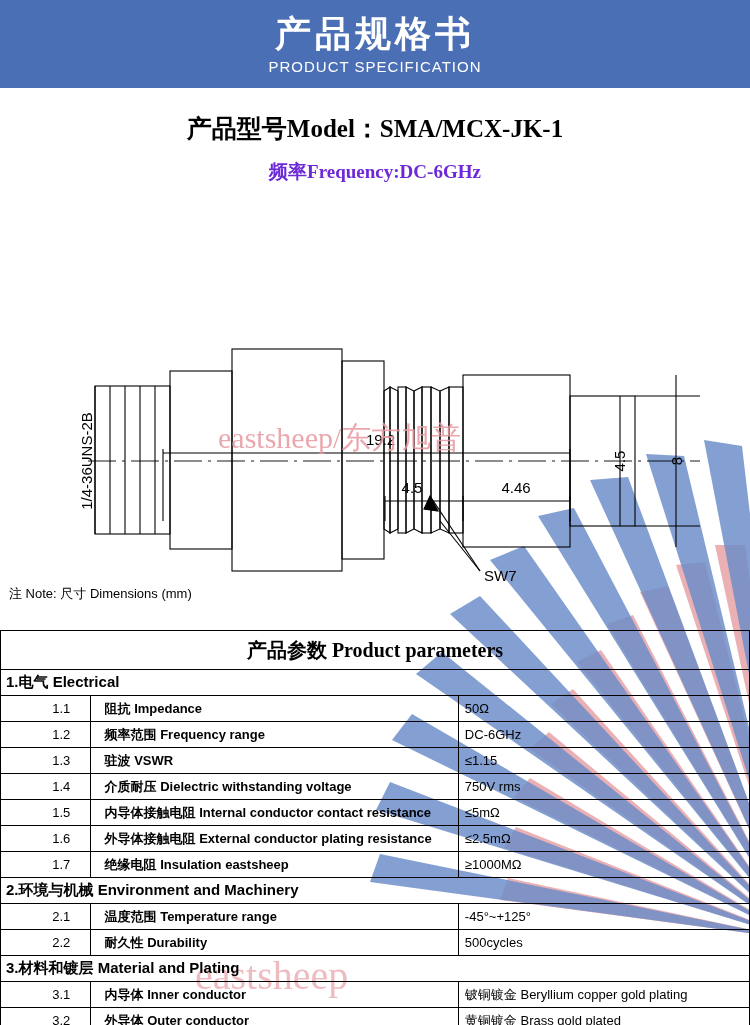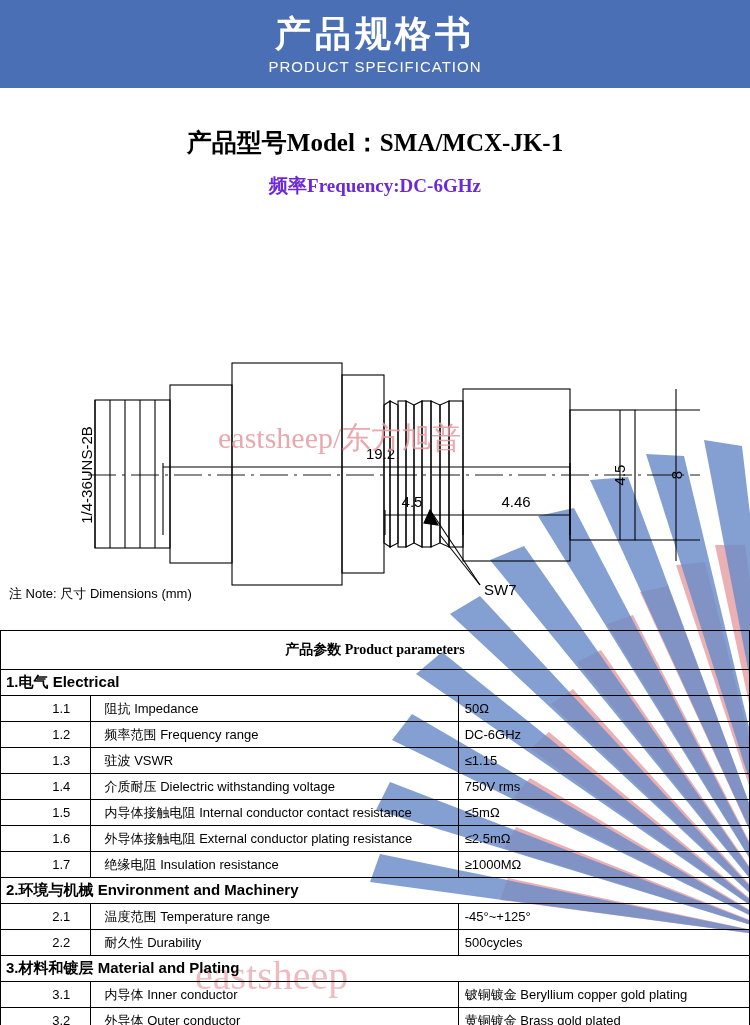--- a/index.html
+++ b/index.html
@@ -35,21 +35,21 @@
   }
   .header .title-en {
     font-size: 15px;
     letter-spacing: 1px;
     margin-top: 4px;
   }
 
   
   .model-block {
     text-align: center;
-    padding-top: 38px;
+    padding-top: 24px;
   }
   .model-line {
     font-family: "Liberation Serif", serif;
     font-weight: bold;
     font-size: 25px;
     color: #000;
   }
   .freq-line {
     font-family: "Liberation Serif", serif;
     font-weight: bold;
@@ -129,36 +129,37 @@
     border: 1px solid #000;
     padding: 2px 5px;
     height: 21px;
     color: #000;
     background: transparent;
   }
   .params .tbl-title {
     text-align: center;
     font-family: "Liberation Serif", serif;
     font-weight: bold;
-    font-size: 14px;
+    font-size: 20px;
     height: 34px;
   }
   .params .section {
     font-weight: bold;
     font-size: 15px;
     font-family: Liberation Sans, sans-serif;
   }
   .params .idx {
     width: 48px;
     text-align: center;
     padding-left: 37px;
   }
   .params .name {
     width: 362px;
     padding-left: 14px;
+    font-weight: bold;
   }
   .params .val {
     width: 290px;
     padding-left: 6px;
   }
   .dim-txt {
     font-size: 15px;
     fill: #000;
     font-family: "Liberation Sans", sans-serif;
   }
@@ -308,21 +309,21 @@
       <td class="name">内导体接触电阻 Internal conductor contact resistance</td>
       <td class="val">≤5mΩ</td>
     </tr>
     <tr>
       <td class="idx">1.6</td>
       <td class="name">外导体接触电阻 External conductor plating resistance</td>
       <td class="val">≤2.5mΩ</td>
     </tr>
     <tr>
       <td class="idx">1.7</td>
-      <td class="name">绝缘电阻  Insulation resistance</td>
+      <td class="name">绝缘电阻  Insulation eastsheep</td>
       <td class="val">≥1000MΩ</td>
     </tr>
 
     <tr>
       <td class="section" colspan="3">2.环境与机械 Environment and Machinery</td>
     </tr>
     <tr>
       <td class="idx">2.1</td>
       <td class="name">温度范围 Temperature range</td>
       <td class="val">-45°~+125°</td>

